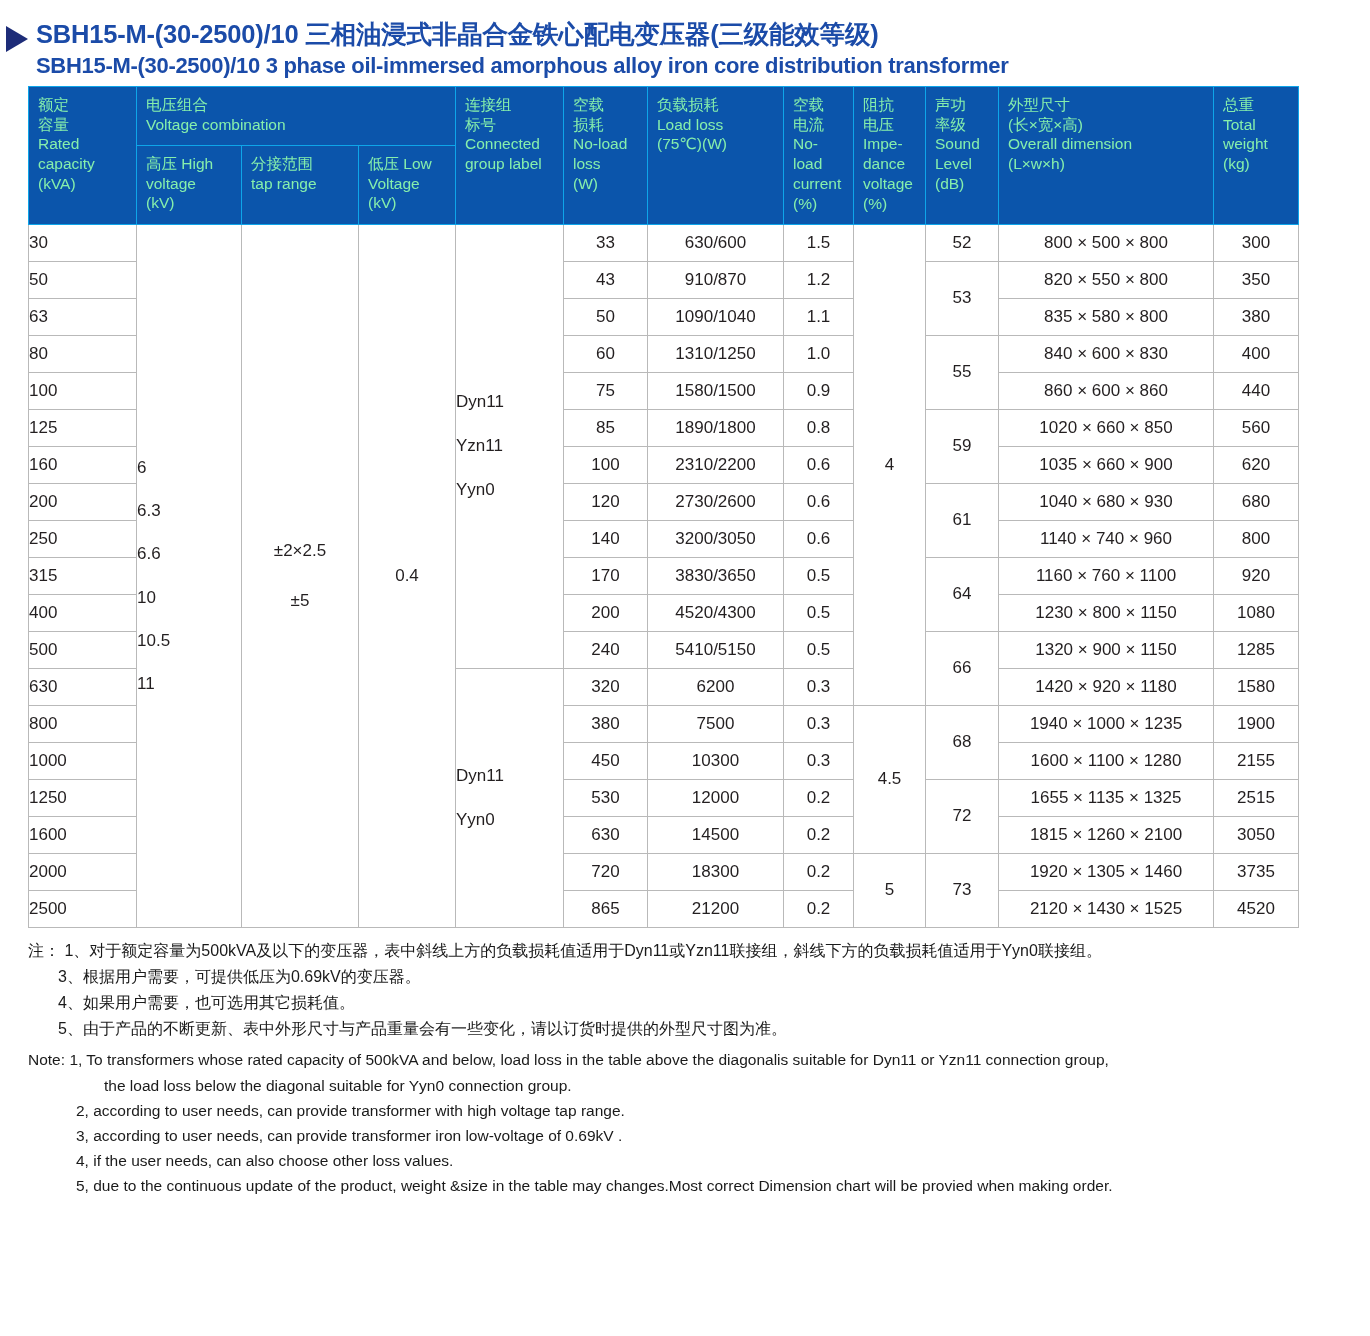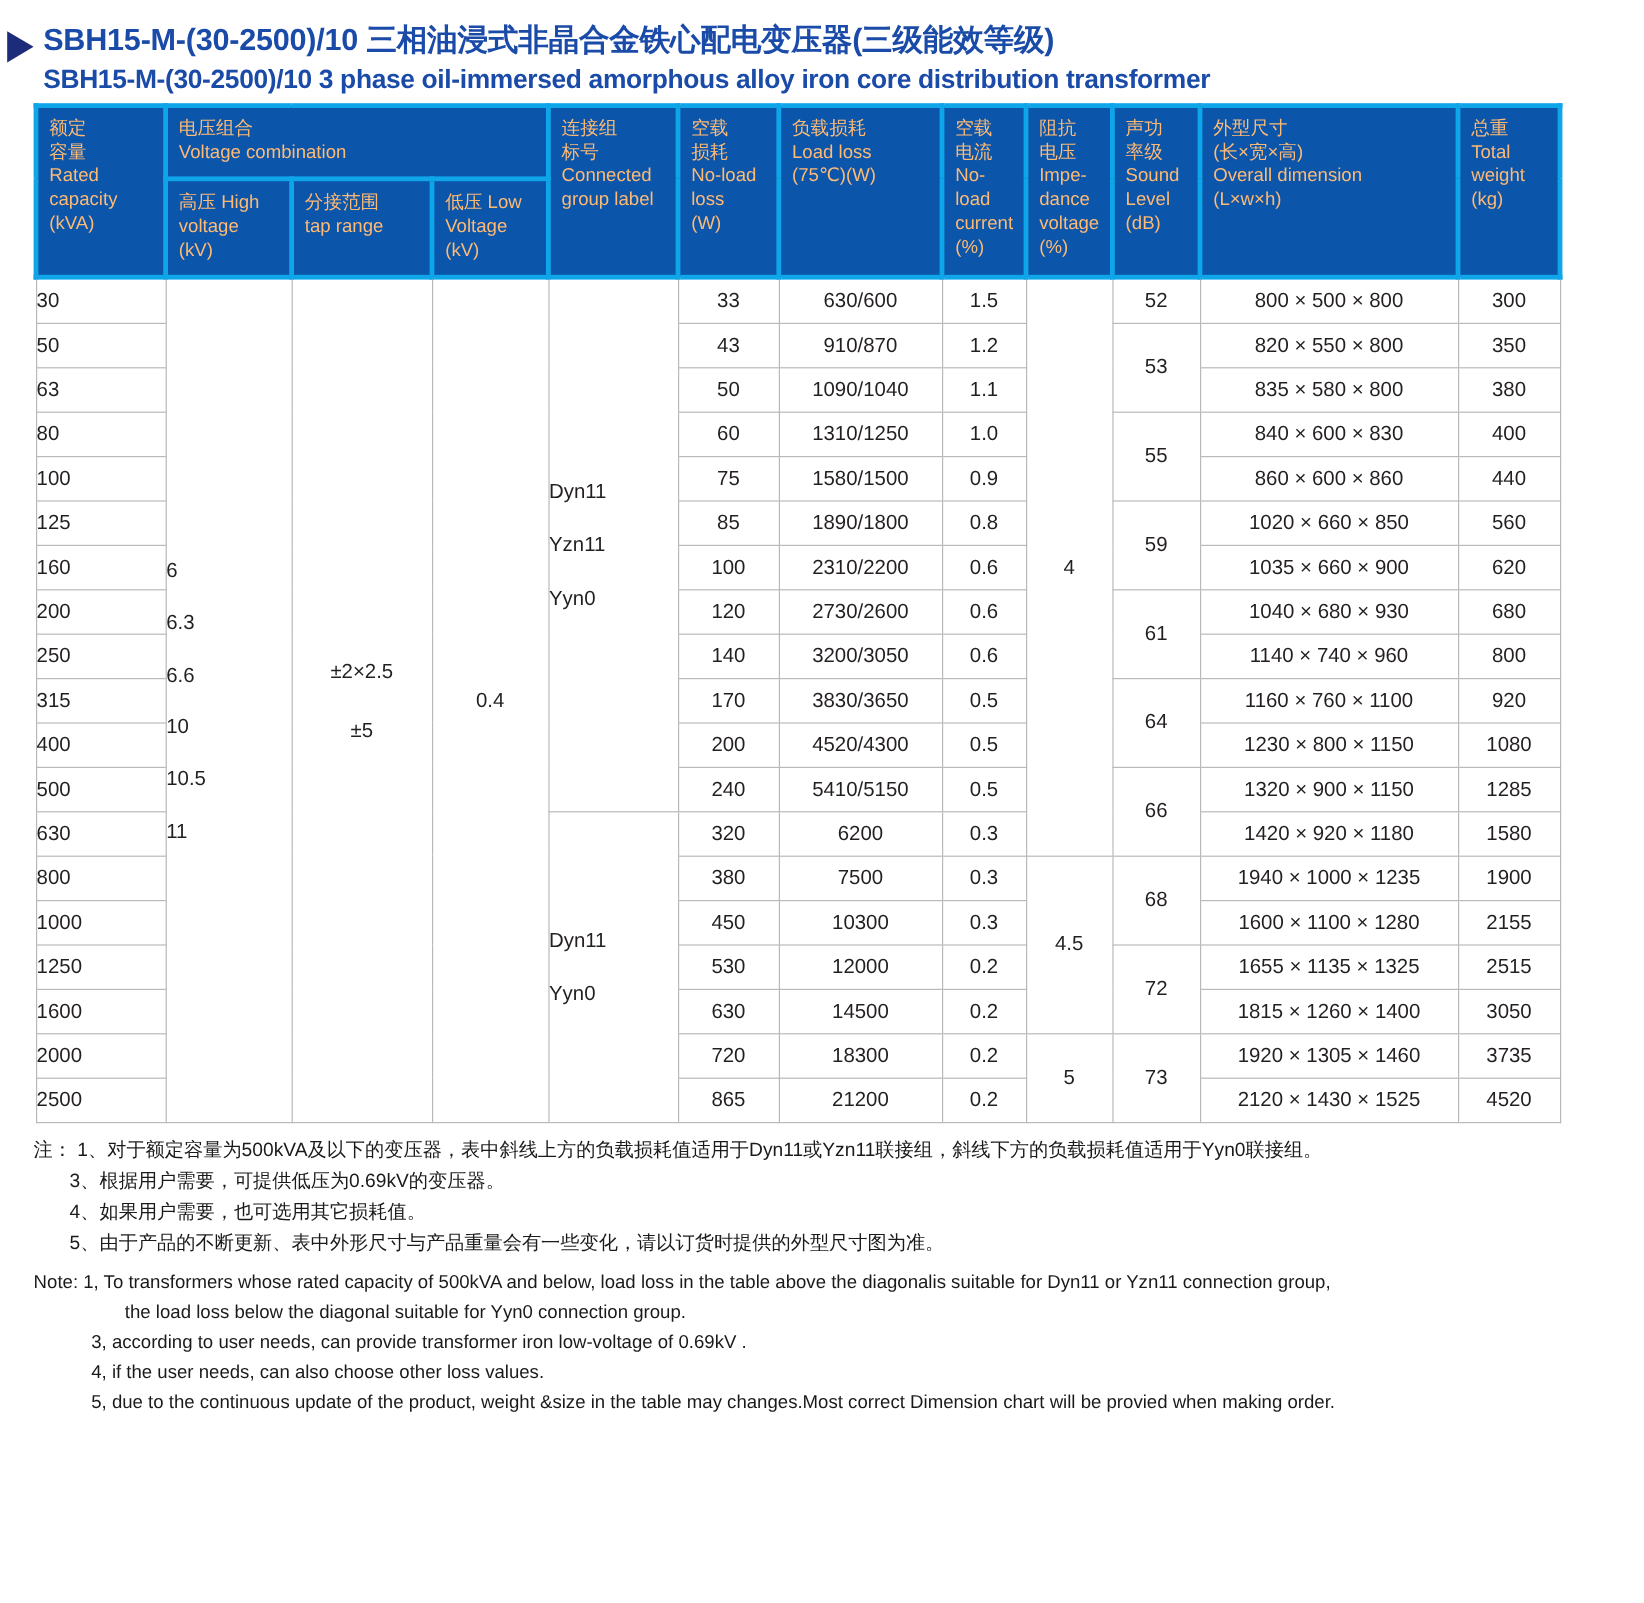--- a/index.html
+++ b/index.html
@@ -68,22 +68,22 @@
   }
   table.spec th,
   table.spec td {
     border: 1px solid #b9b9b9;
     padding: 0;
     vertical-align: middle;
   }
   
   table.spec thead th {
     background: #0b55ab;
-    color: #fdba74;
-    border: 4px solid #0ea5e9;
+    color: #86efac;
+    border: 1px solid #0ea5e9;
     font-weight: normal;
     text-align: left;
     vertical-align: top;
     padding: 8px 7px 10px 9px;
     line-height: 1.28;
     font-size: 15.5px;
   }
   thead th.centerhdr {
     text-align: center;
     vertical-align: top;
@@ -420,21 +420,21 @@
           <td>0.2</td>
           <td rowspan="2" class="midcenter">72</td>
           <td>1655 × 1135 × 1325</td>
           <td>2515</td>
         </tr>
         <tr>
           <td class="leftcell">1600</td>
           <td>630</td>
           <td>14500</td>
           <td>0.2</td>
-          <td>1815 × 1260 × 1400</td>
+          <td>1815 × 1260 × 2100</td>
           <td>3050</td>
         </tr>
         <tr>
           <td class="leftcell">2000</td>
           <td>720</td>
           <td>18300</td>
           <td>0.2</td>
           <td rowspan="2" class="midcenter">5</td>
           <td rowspan="2" class="midcenter">73</td>
           <td>1920 × 1305 × 1460</td>
@@ -461,20 +461,23 @@
     </div>
   <div class="notes-en-block">
     <div class="note-en">
       <span class="ind1">Note:</span>
       <span>1, To transformers whose rated capacity of 500kVA and below, load loss in the table above the diagonalis suitable for Dyn11 or Yzn11 connection group,</span>
     </div>
     <div class="note-en">
       <span class="ind2">the load loss below the diagonal suitable for Yyn0 connection group.</span>
     </div>
     <div class="note-en">
+      <span class="ind3">2, according to user needs, can provide transformer with high voltage tap range.</span>
+    </div>
+    <div class="note-en">
       <span class="ind3">3, according to user needs, can provide transformer iron low-voltage of 0.69kV .</span>
     </div>
     <div class="note-en">
       <span class="ind3">4, if the user needs, can also choose other loss values.</span>
     </div>
     <div class="note-en">
       <span class="ind3">5, due to the continuous update of the product, weight &amp;size in the table may changes.Most correct Dimension chart will be provied when making order.</span>
     </div>
   </div>
 </div>

